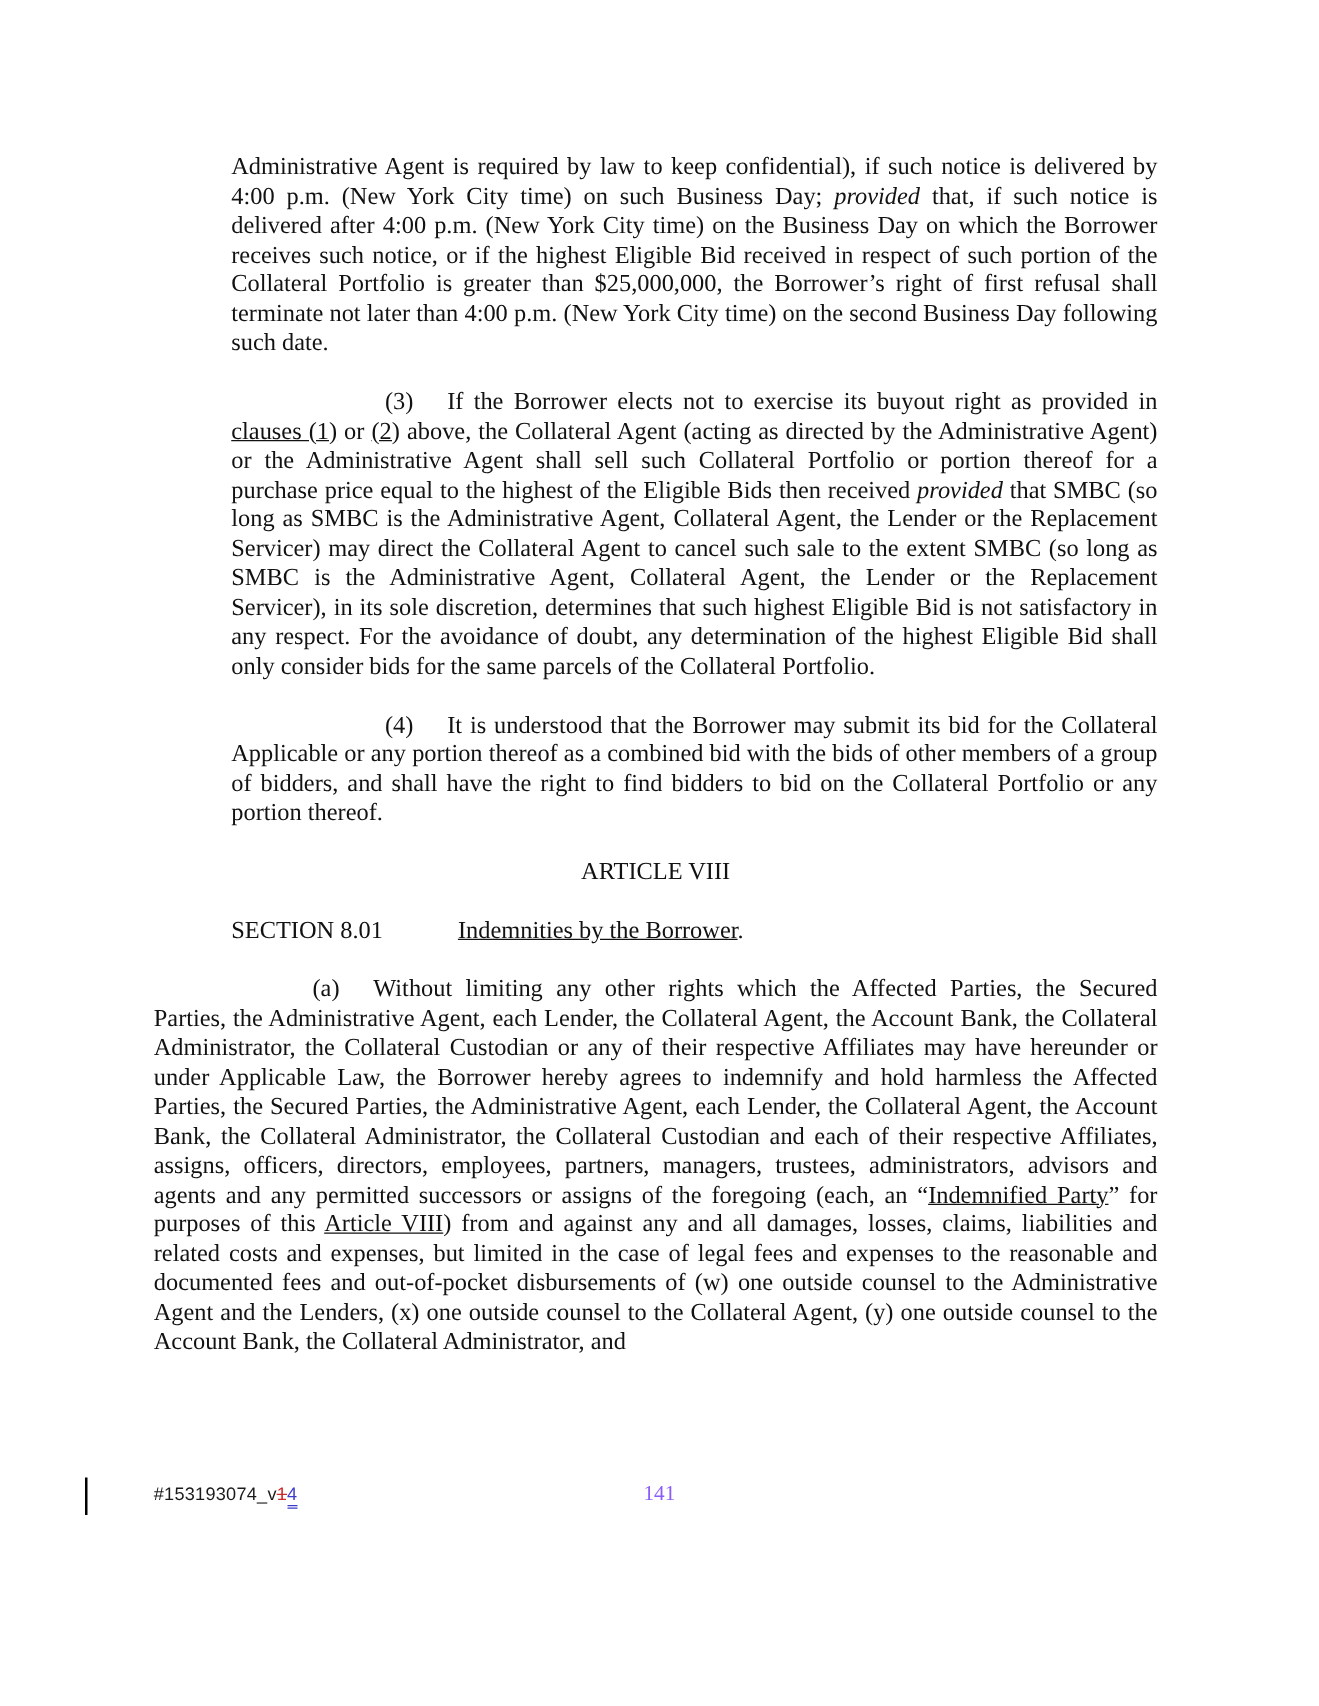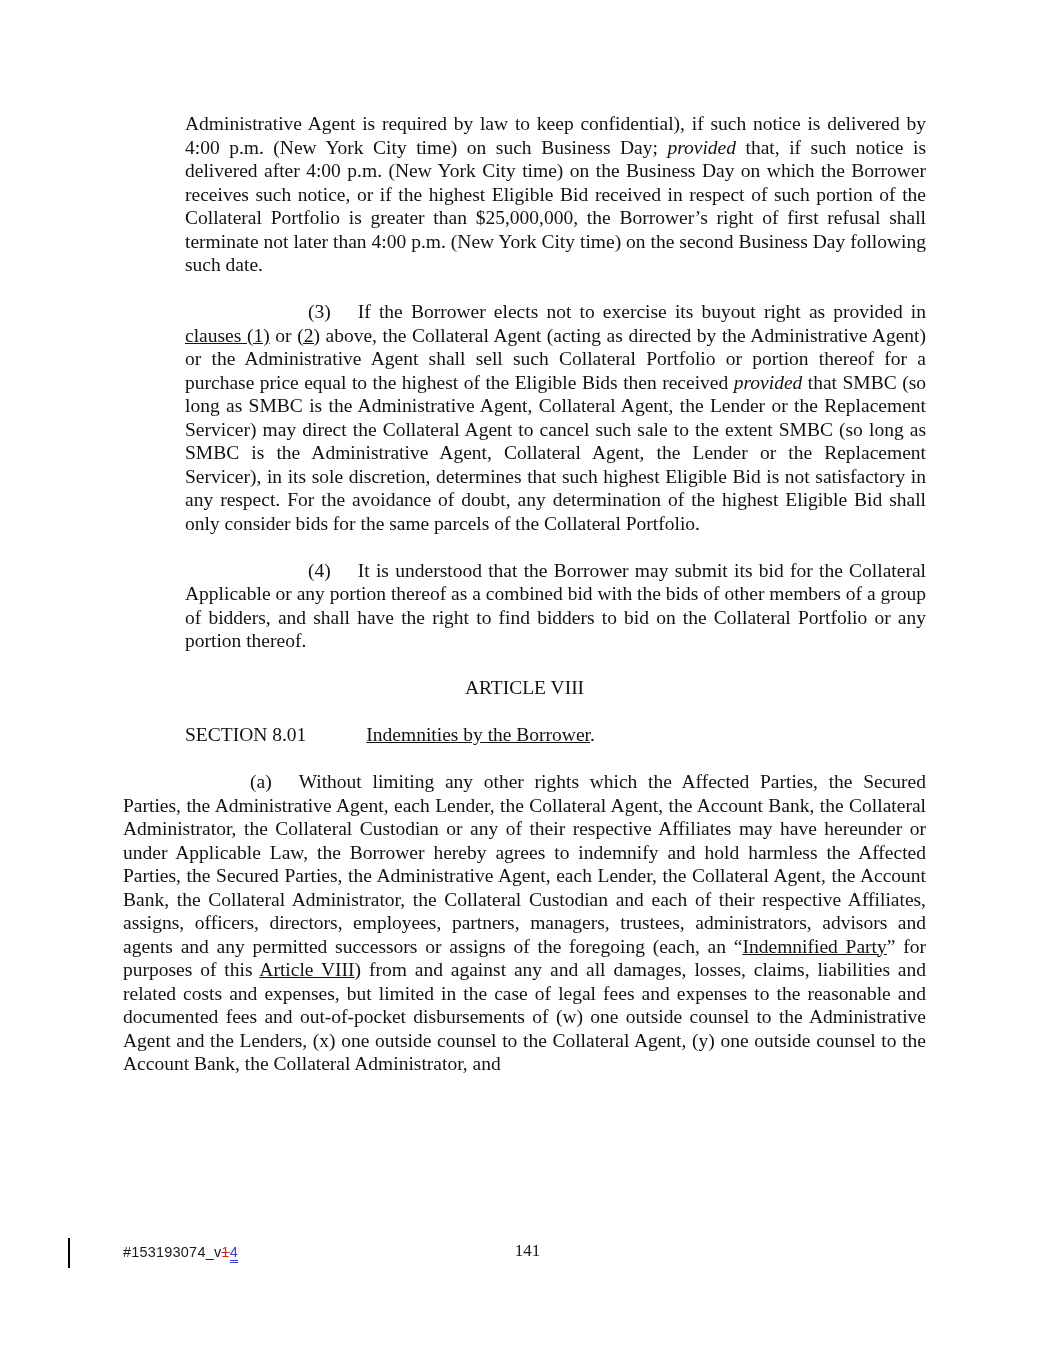--- a/index.html
+++ b/index.html
@@ -9,56 +9,56 @@
     position:relative;
     overflow:hidden;
   }
   .page {
     position:absolute; inset:0;
     font-family:"Liberation Serif", serif;
     color:#121212;
   }
   .content {
     position:absolute;
-    left:123px; top:112px; width:803px;
+    left:123px; top:122px; width:803px;
     font-size:19.5px; line-height:23.5px;
   }
   .para { margin:23.5px 0 0 0; text-align:justify; }
   .content > :first-child { margin-top:0; }
   .indented { margin-left:62px; }
   .num { text-indent:123px; }
   .heading { margin:23.5px 0 0 0; text-align:center; }
   .section-line { margin:23.5px 0 0 62px;font-family:Liberation Serif, serif; }
   .para-a { text-indent:127px; }
 
   .run-i { font-style:italic; }
   .run-u { text-decoration:underline; }
   .run-tab { display:inline-block; width:27px; }
   .run-tabw { display:inline-block; width:60px; }
 
   .footer {
-    position:absolute; left:0; top:1236px; width:1055px; height:48px;
+    position:absolute; left:0; top:1180px; width:1055px; height:48px;
   }
   .change-bar {
     position:absolute; left:68px; top:2px;
     width:2px; height:30px; background:#000;
   }
   .doc-id {
     position:absolute; left:123px; top:8px;
     font-family:"Liberation Sans", sans-serif;
     font-size:14.5px; color:#1a1a1a;
     letter-spacing:0.2px;
   }
   .del { color:#cc2a2a; text-decoration:line-through; }
   .ins { color:#3c3ccc; border-bottom:3px double #3c3ccc; }
   .page-num {
     position:absolute; left:0; top:5px; width:100%;
     text-align:center;
     font-family:"Liberation Serif", serif;
-    font-size:17px; color:#0f172a;
+    font-size:17px; color:#8b5cf6;
   }
 </style>
 </head>
 <body>
 
 <div class="page">
 
   <div class="content">
 
     <p class="para indented"><span>Administrative Agent is required by law to keep confidential), if such notice is delivered by 4:00 p.m. (New York City time) on such Business Day; </span><span class="run-i">provided</span><span> that, if such notice is delivered after 4:00 p.m. (New York City time) on the Business Day on which the Borrower receives such notice, or if the highest Eligible Bid received in respect of such portion of the Collateral Portfolio is greater than $25,000,000, the Borrower’s right of first refusal shall terminate not later than 4:00 p.m. (New York City time) on the second Business Day following such date.</span></p>

